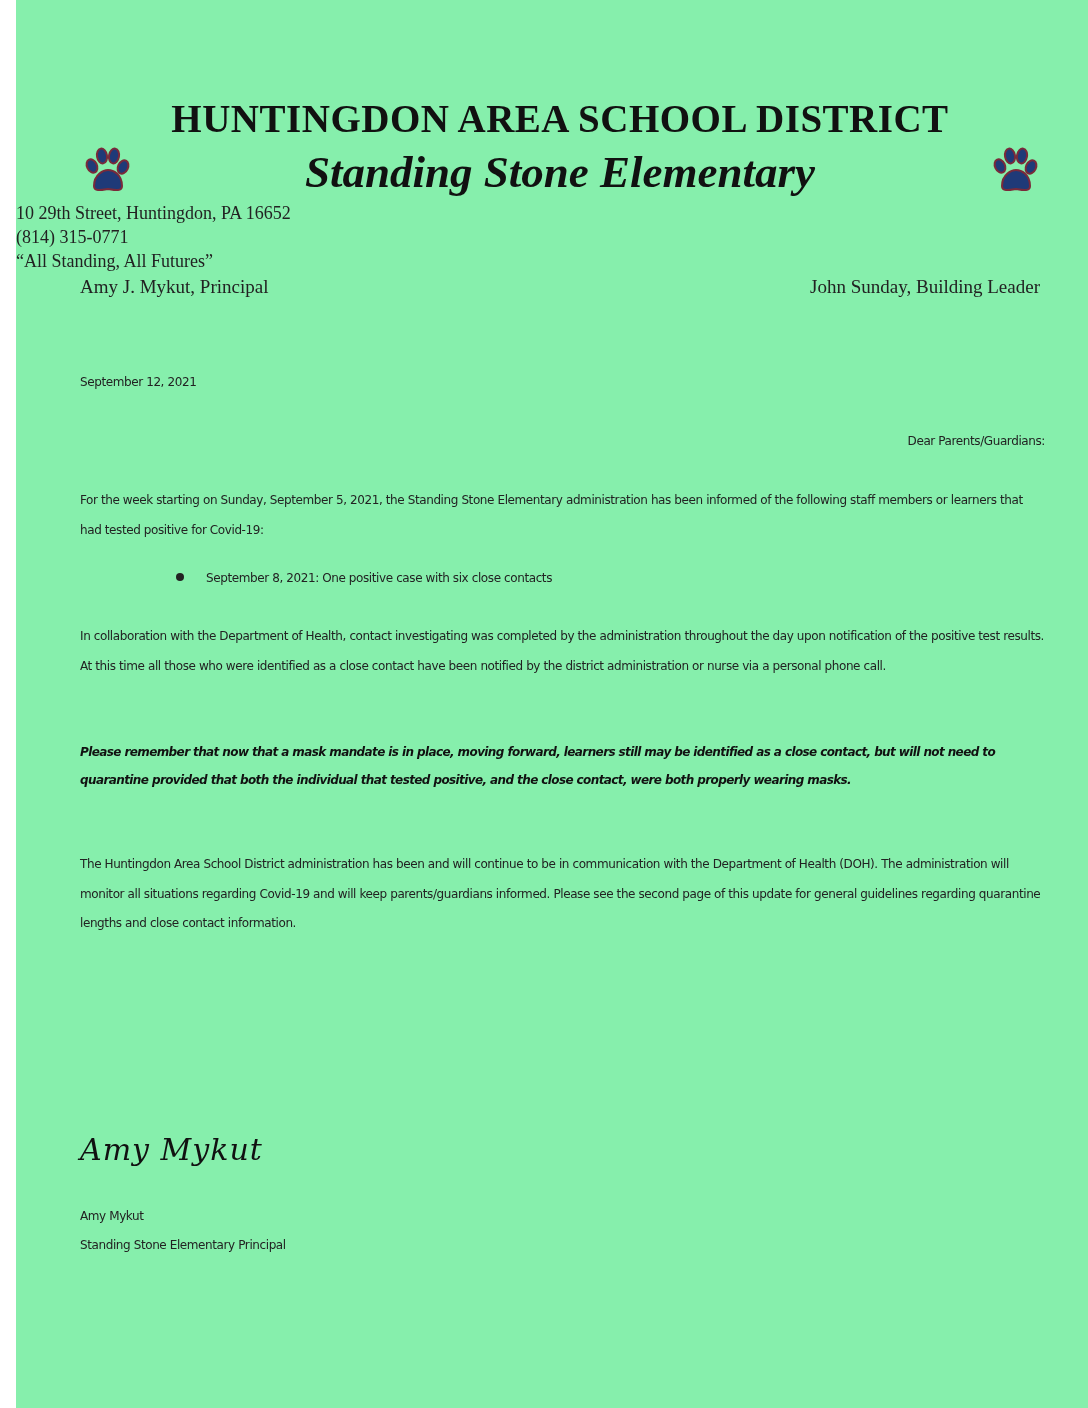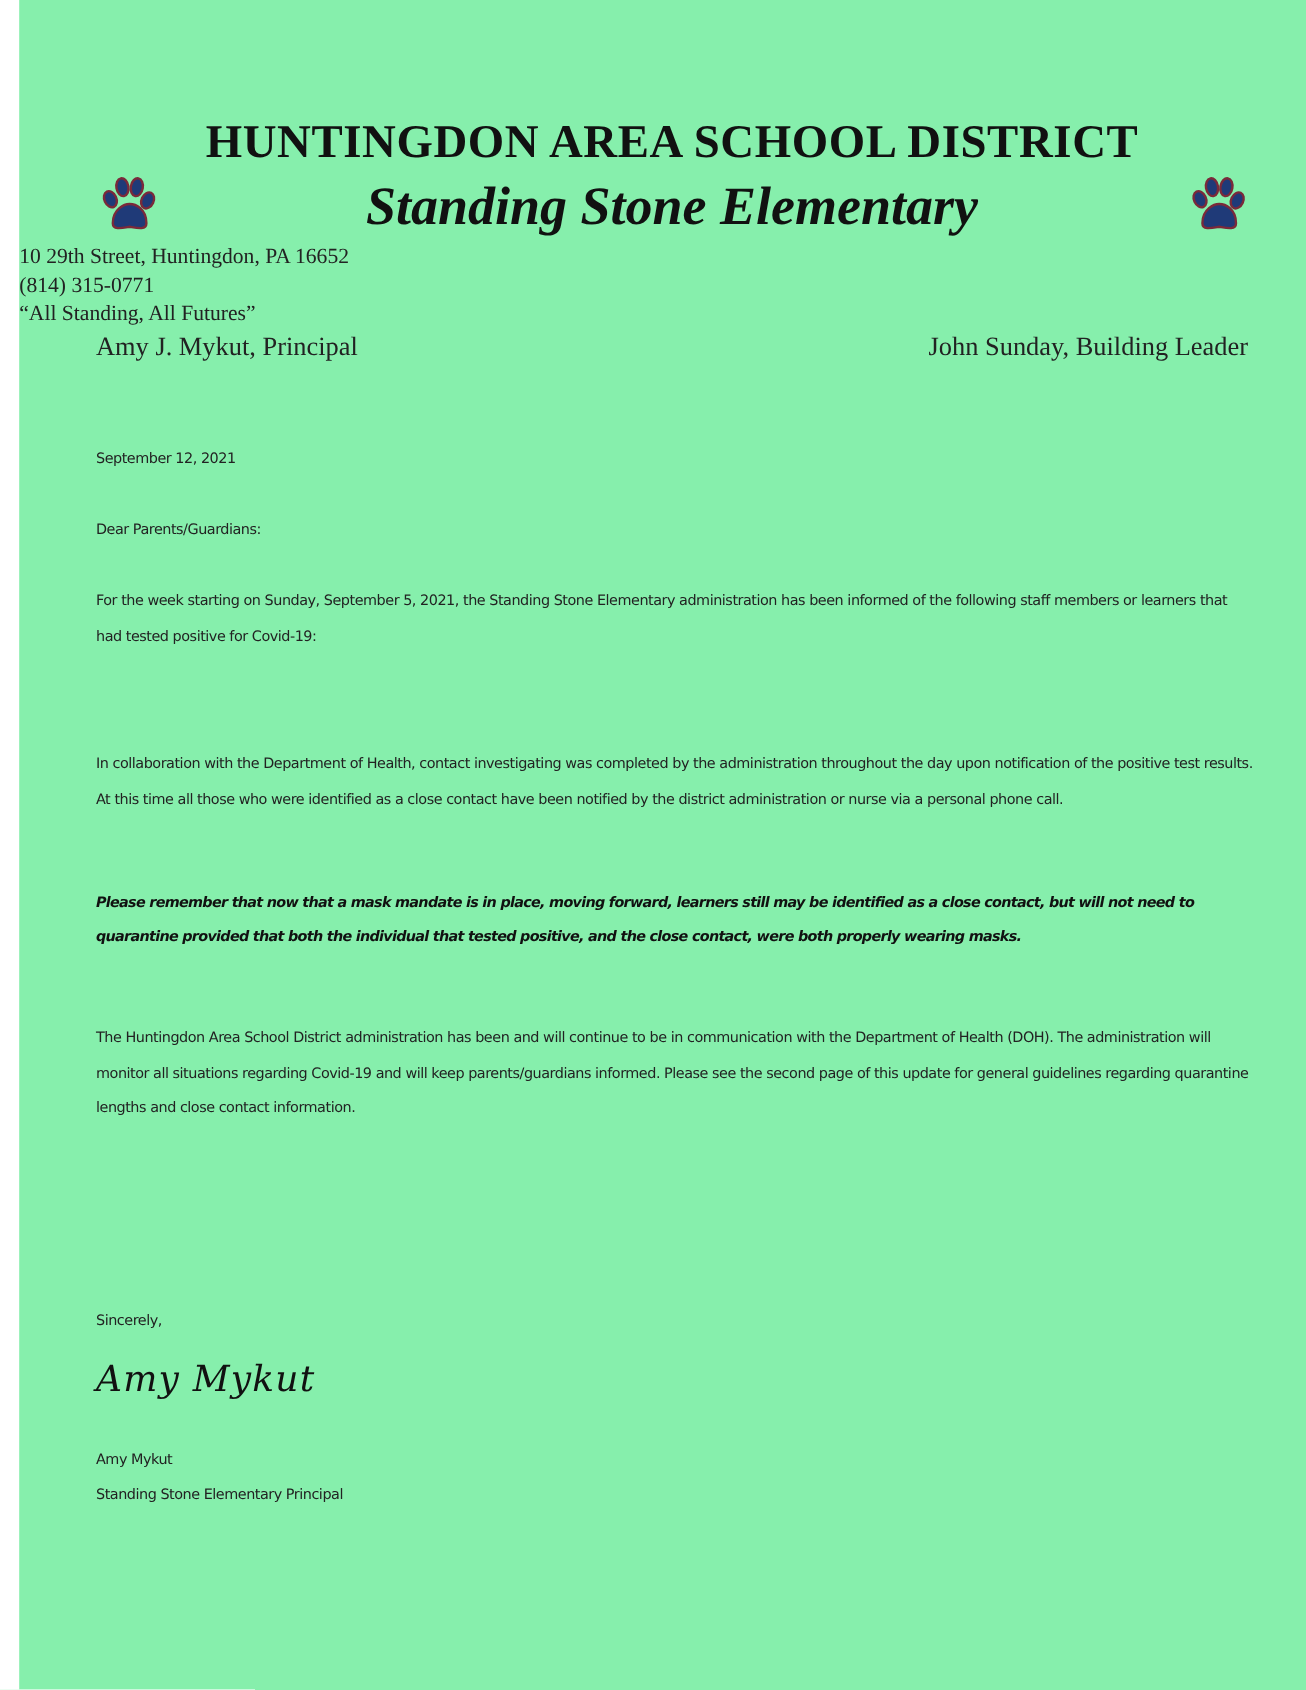--- a/index.html
+++ b/index.html
@@ -17,36 +17,36 @@
     font-size: 45px; color: #111;
   }
   .addr {
     position: absolute; left: 0; width: 1088px; text-align: left;
     font-family: "Liberation Serif", serif; font-size: 18px; color: #222;
   }
   .addr.l1 { top: 203px; }
   .addr.l2 { top: 227px; }
   .addr.l3 { top: 251px; }
   .staff {
-    position: absolute; top: 276px; font-family: "Liberation Serif", serif; font-size: 22px; color: #222;
+    position: absolute; top: 276px; font-family: "Liberation Serif", serif; font-size: 19px; color: #222;
   }
   .staff.left { left: 64px; }
   .staff.right { right: 64px; }
 
   .paw { position: absolute; top: 146px; width: 50px; height: 48px; }
   .paw.left { left: 66px; }
   .paw.right { left: 974px; }
 
   .body-text {
     position: absolute; left: 64px; width: 965px;
     font-family: "DejaVu Sans", sans-serif; font-size: 12px; line-height: 29.5px;
     color: #222; letter-spacing: -0.4px;
   }
   .date { top: 368px; }
-  .salutation { top: 427px; }
+  .salutation { top: 427px; text-align: right; }
   .p1 { top: 486px; }
   .bullet-line { top: 564px; left: 160px; width: 800px; }
   .bullet-dot { display: inline-block; width: 8px; height: 8px; border-radius: 50%; background: #222; margin-right: 22px; vertical-align: middle; position: relative; top: -2px; }
   .p2 { top: 622px; }
   .p3 { top: 738px; font-weight: bold; font-style: italic; line-height: 28px; letter-spacing: -0.6px; color: #111; }
   .p4 { top: 850px; }
   .p5 { top: 998px; }
   .closing { top: 1086px; }
   .signature {
     position: absolute; left: 64px; top: 1132px;
@@ -85,22 +85,24 @@
   <div class="addr l1">10 29th Street, Huntingdon, PA 16652</div>
   <div class="addr l2">(814) 315-0771</div>
   <div class="addr l3">“All Standing, All Futures”</div>
   <div class="staff left">Amy J. Mykut, Principal</div>
   <div class="staff right">John Sunday, Building Leader</div>
 
   <div class="body-text date">September 12, 2021</div>
   <div class="body-text salutation">Dear  Parents/Guardians:</div>
   <div class="body-text p1">For the week starting on Sunday, September 5, 2021,  the Standing Stone  Elementary administration has been informed of the following staff members or learners that had tested positive for Covid-19:</div>
 
+  <div class="body-text bullet-line">
+    <span class="bullet-dot"></span><span>September 8, 2021:  One positive case with six close contacts</span>
+  </div>
 
   <div class="body-text p2">In collaboration with the  Department of  Health, contact investigating was completed by the administration throughout the day upon notification of the positive test results.  At this time all those who were identified as a close contact have been notified by the district administration or nurse via a personal phone call.</div>
   <div class="body-text p3">Please remember that now that a mask mandate is in place, moving forward, learners still may be identified as a close contact, but will not need to quarantine provided that both the individual that tested positive, and the close contact, were both properly wearing masks.</div>
   <div class="body-text p4">The  Huntingdon Area School  District administration has been and will continue to be in communication with the Department of  Health (DOH).  The administration will monitor all situations regarding Covid-19 and will keep parents/guardians informed.  Please see the second page of this update for general guidelines regarding quarantine lengths and close contact information.</div>
 
-  <div class="body-text closing">Sincerely,</div>
   <div class="signature">Amy  Mykut</div>
   <div class="body-text signer-name">Amy  Mykut</div>
   <div class="body-text signer-title">Standing Stone  Elementary  Principal</div>
 </div>
 
 </body></html>

